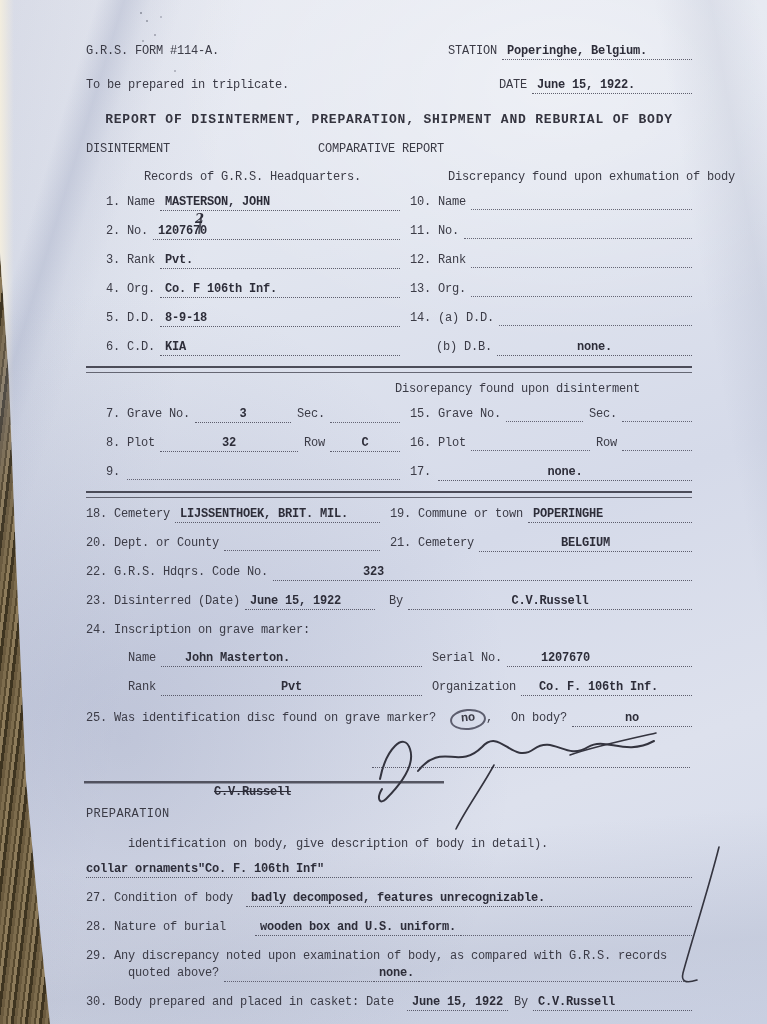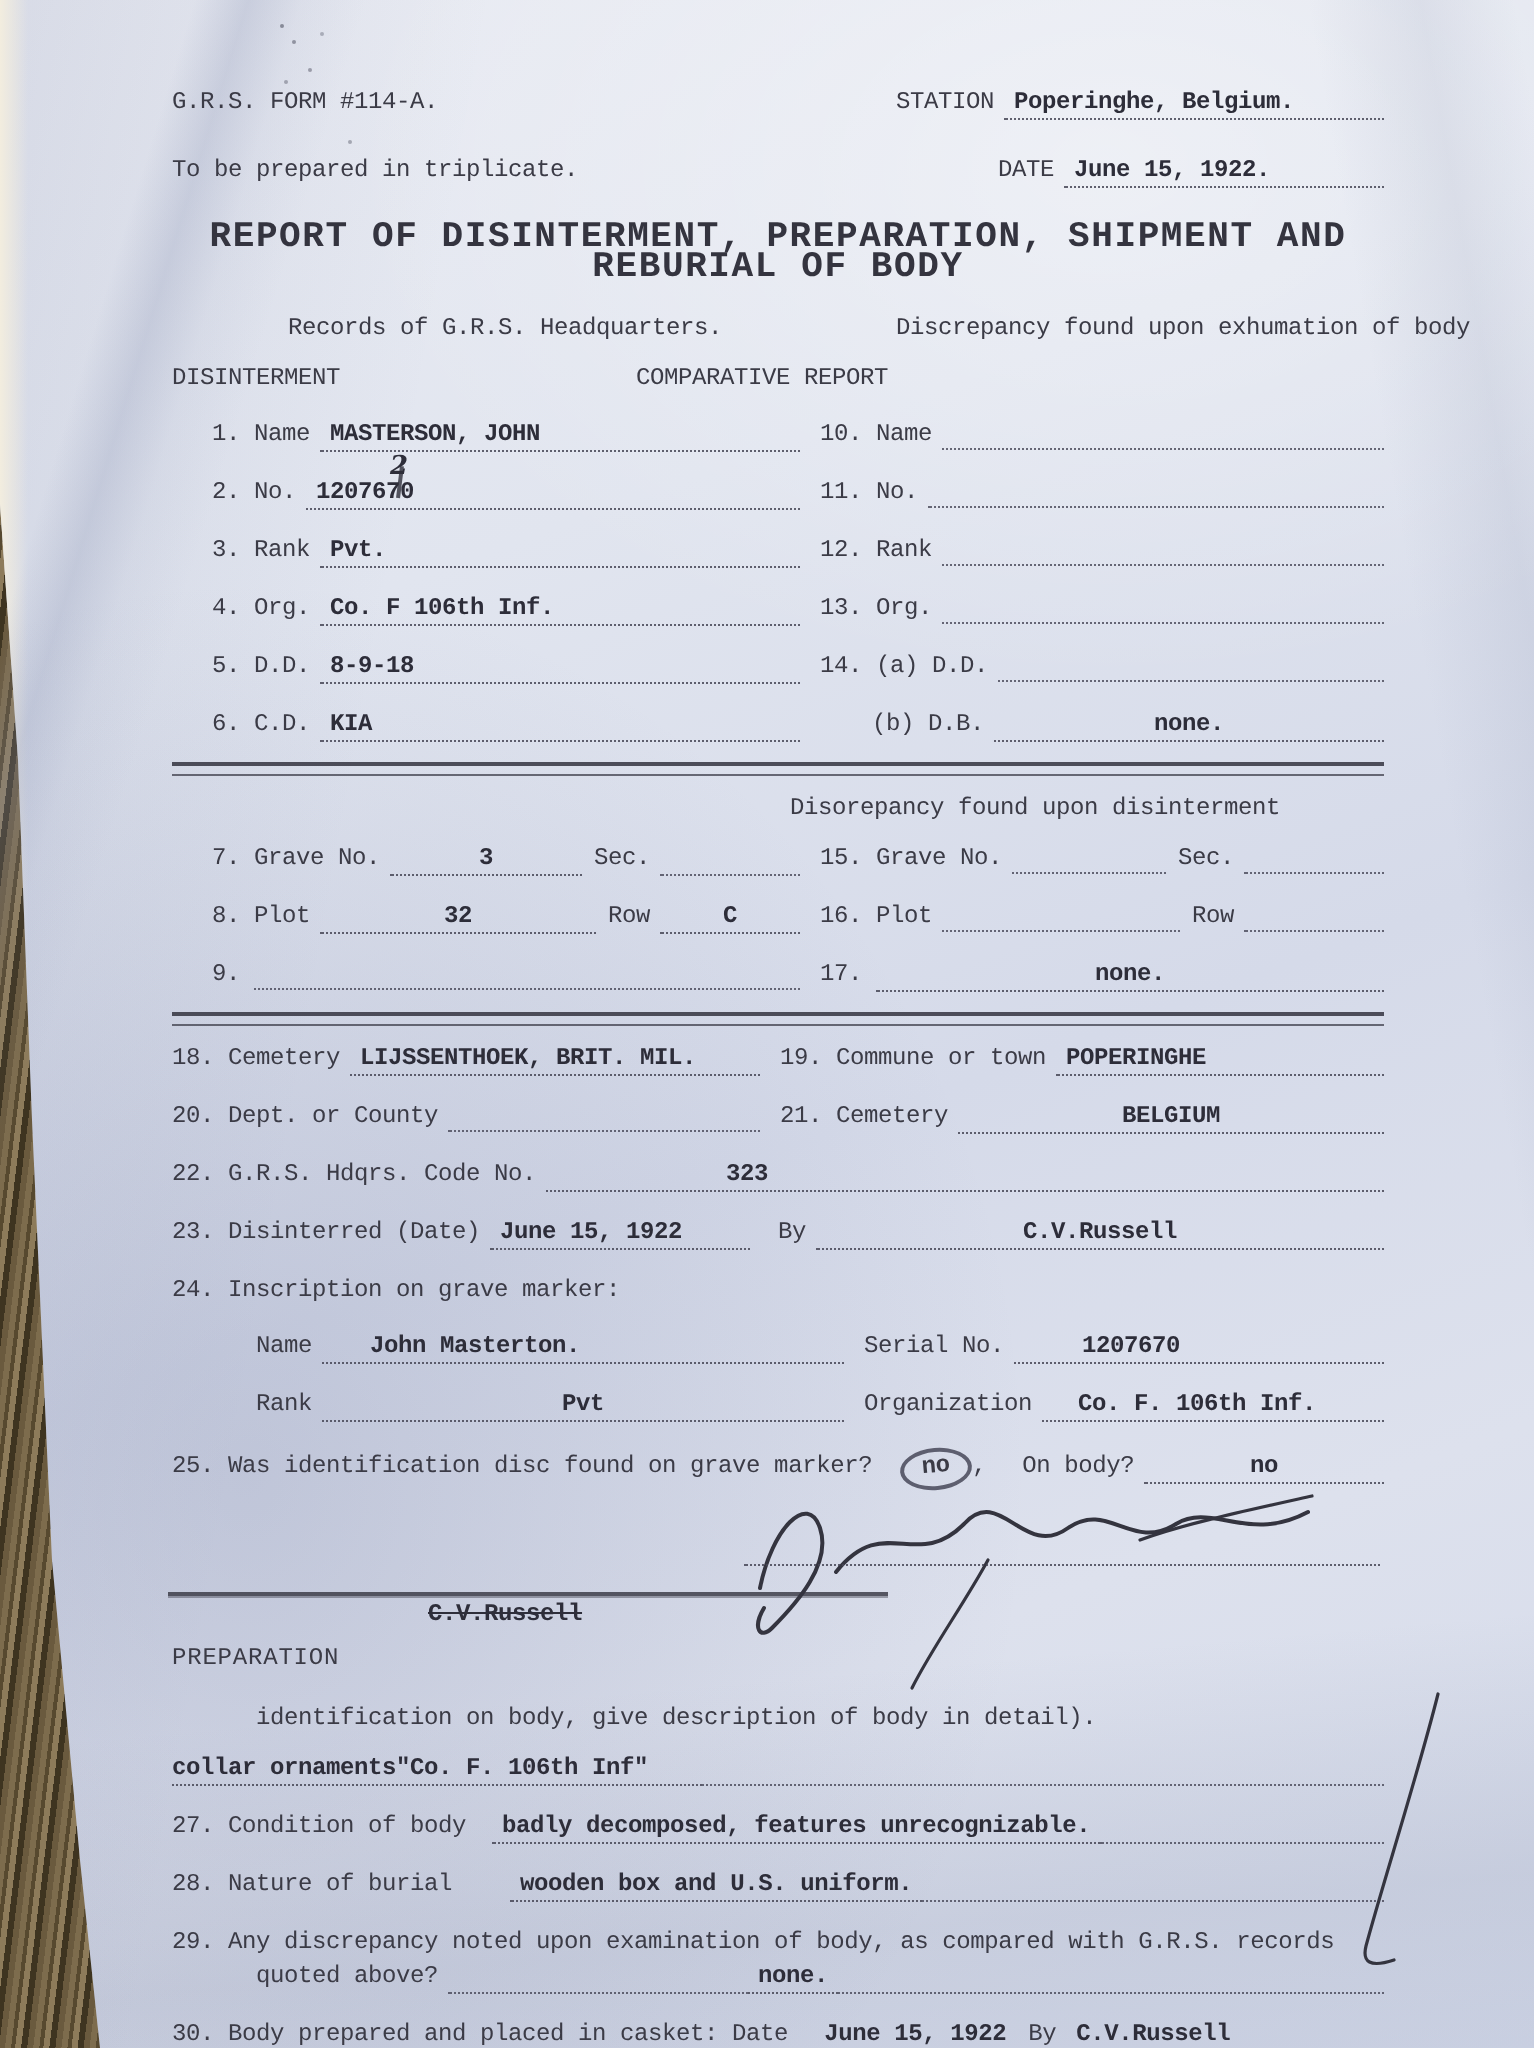--- a/index.html
+++ b/index.html
@@ -49,21 +49,21 @@
   .mb-sm{margin-bottom:10px;}
   .num{margin-right:7px;}
   .lbl{margin-right:5px;}
   .v{border-bottom:1px dotted rgba(70,70,86,.85);padding:0 5px;font-weight:bold;color:#2d2d39;}
   .blank{border-bottom:1px dotted rgba(70,70,86,.8);align-self:stretch;}
   .grow{flex:1;}
   .cl{width:294px;display:flex;align-items:baseline;flex:none;margin-right:10px;}
   .cr{flex:1;display:flex;align-items:flex-start;}
   .ind{padding-left:20px;}
   .ind2{padding-left:42px;}
-  .title{display:block;text-align:center;font-size:18px;letter-spacing:.8px;font-weight:bold;color:#34343f;margin-bottom:15px;}
+  .title{display:block;text-align:center;font-size:13px;letter-spacing:.8px;font-weight:bold;color:#34343f;margin-bottom:15px;}
   .dblrule{height:4px;border-top:2px solid rgba(52,52,64,.85);border-bottom:1px solid rgba(52,52,64,.7);margin:0 0 9px;}
   .right-head{justify-content:flex-end;padding-right:52px;}
   .w70{width:70px;}
   .w60{width:60px;}
   .rel{position:relative;}
   .ann2{
     position:absolute;top:-13px;left:42px;font:italic bold 13px "DejaVu Serif",serif;color:#2e2e3a;letter-spacing:0;
   }
   .annline{position:absolute;top:-6px;left:46px;width:1.5px;height:16px;background:rgba(46,46,58,.8);transform:rotate(7deg);}
   .circle{
@@ -98,29 +98,29 @@
   </div>
   <div class="line mb-lg">
     <span>To be prepared in triplicate.</span>
     <span class="grow"></span>
     <span class="lbl">DATE</span>
     <span class="v" style="min-width:150px">June 15, 1922.</span>
   </div>
 
   <span class="title">REPORT OF DISINTERMENT, PREPARATION, SHIPMENT AND REBURIAL OF BODY</span>
 
+  <div class="line">
+    <span>DISINTERMENT</span>
+    <span style="width:148px"></span>
+    <span>COMPARATIVE REPORT</span>
+  </div>
+
   <div class="line mb-sm">
     <span class="cl" style="padding-left:58px">Records of G.R.S. Headquarters.</span>
     <span>Discrepancy found upon exhumation of body</span>
-  </div>
-
-  <div class="line">
-    <span>DISINTERMENT</span>
-    <span style="width:148px"></span>
-    <span>COMPARATIVE REPORT</span>
   </div>
 
   <div class="line">
     <div class="cl ind">
         <span class="num">1.</span>
         <span class="lbl">Name</span>
         <span class="v grow">MASTERSON, JOHN</span>
       </div>
     <div class="cr">
         <span class="num">10.</span>

